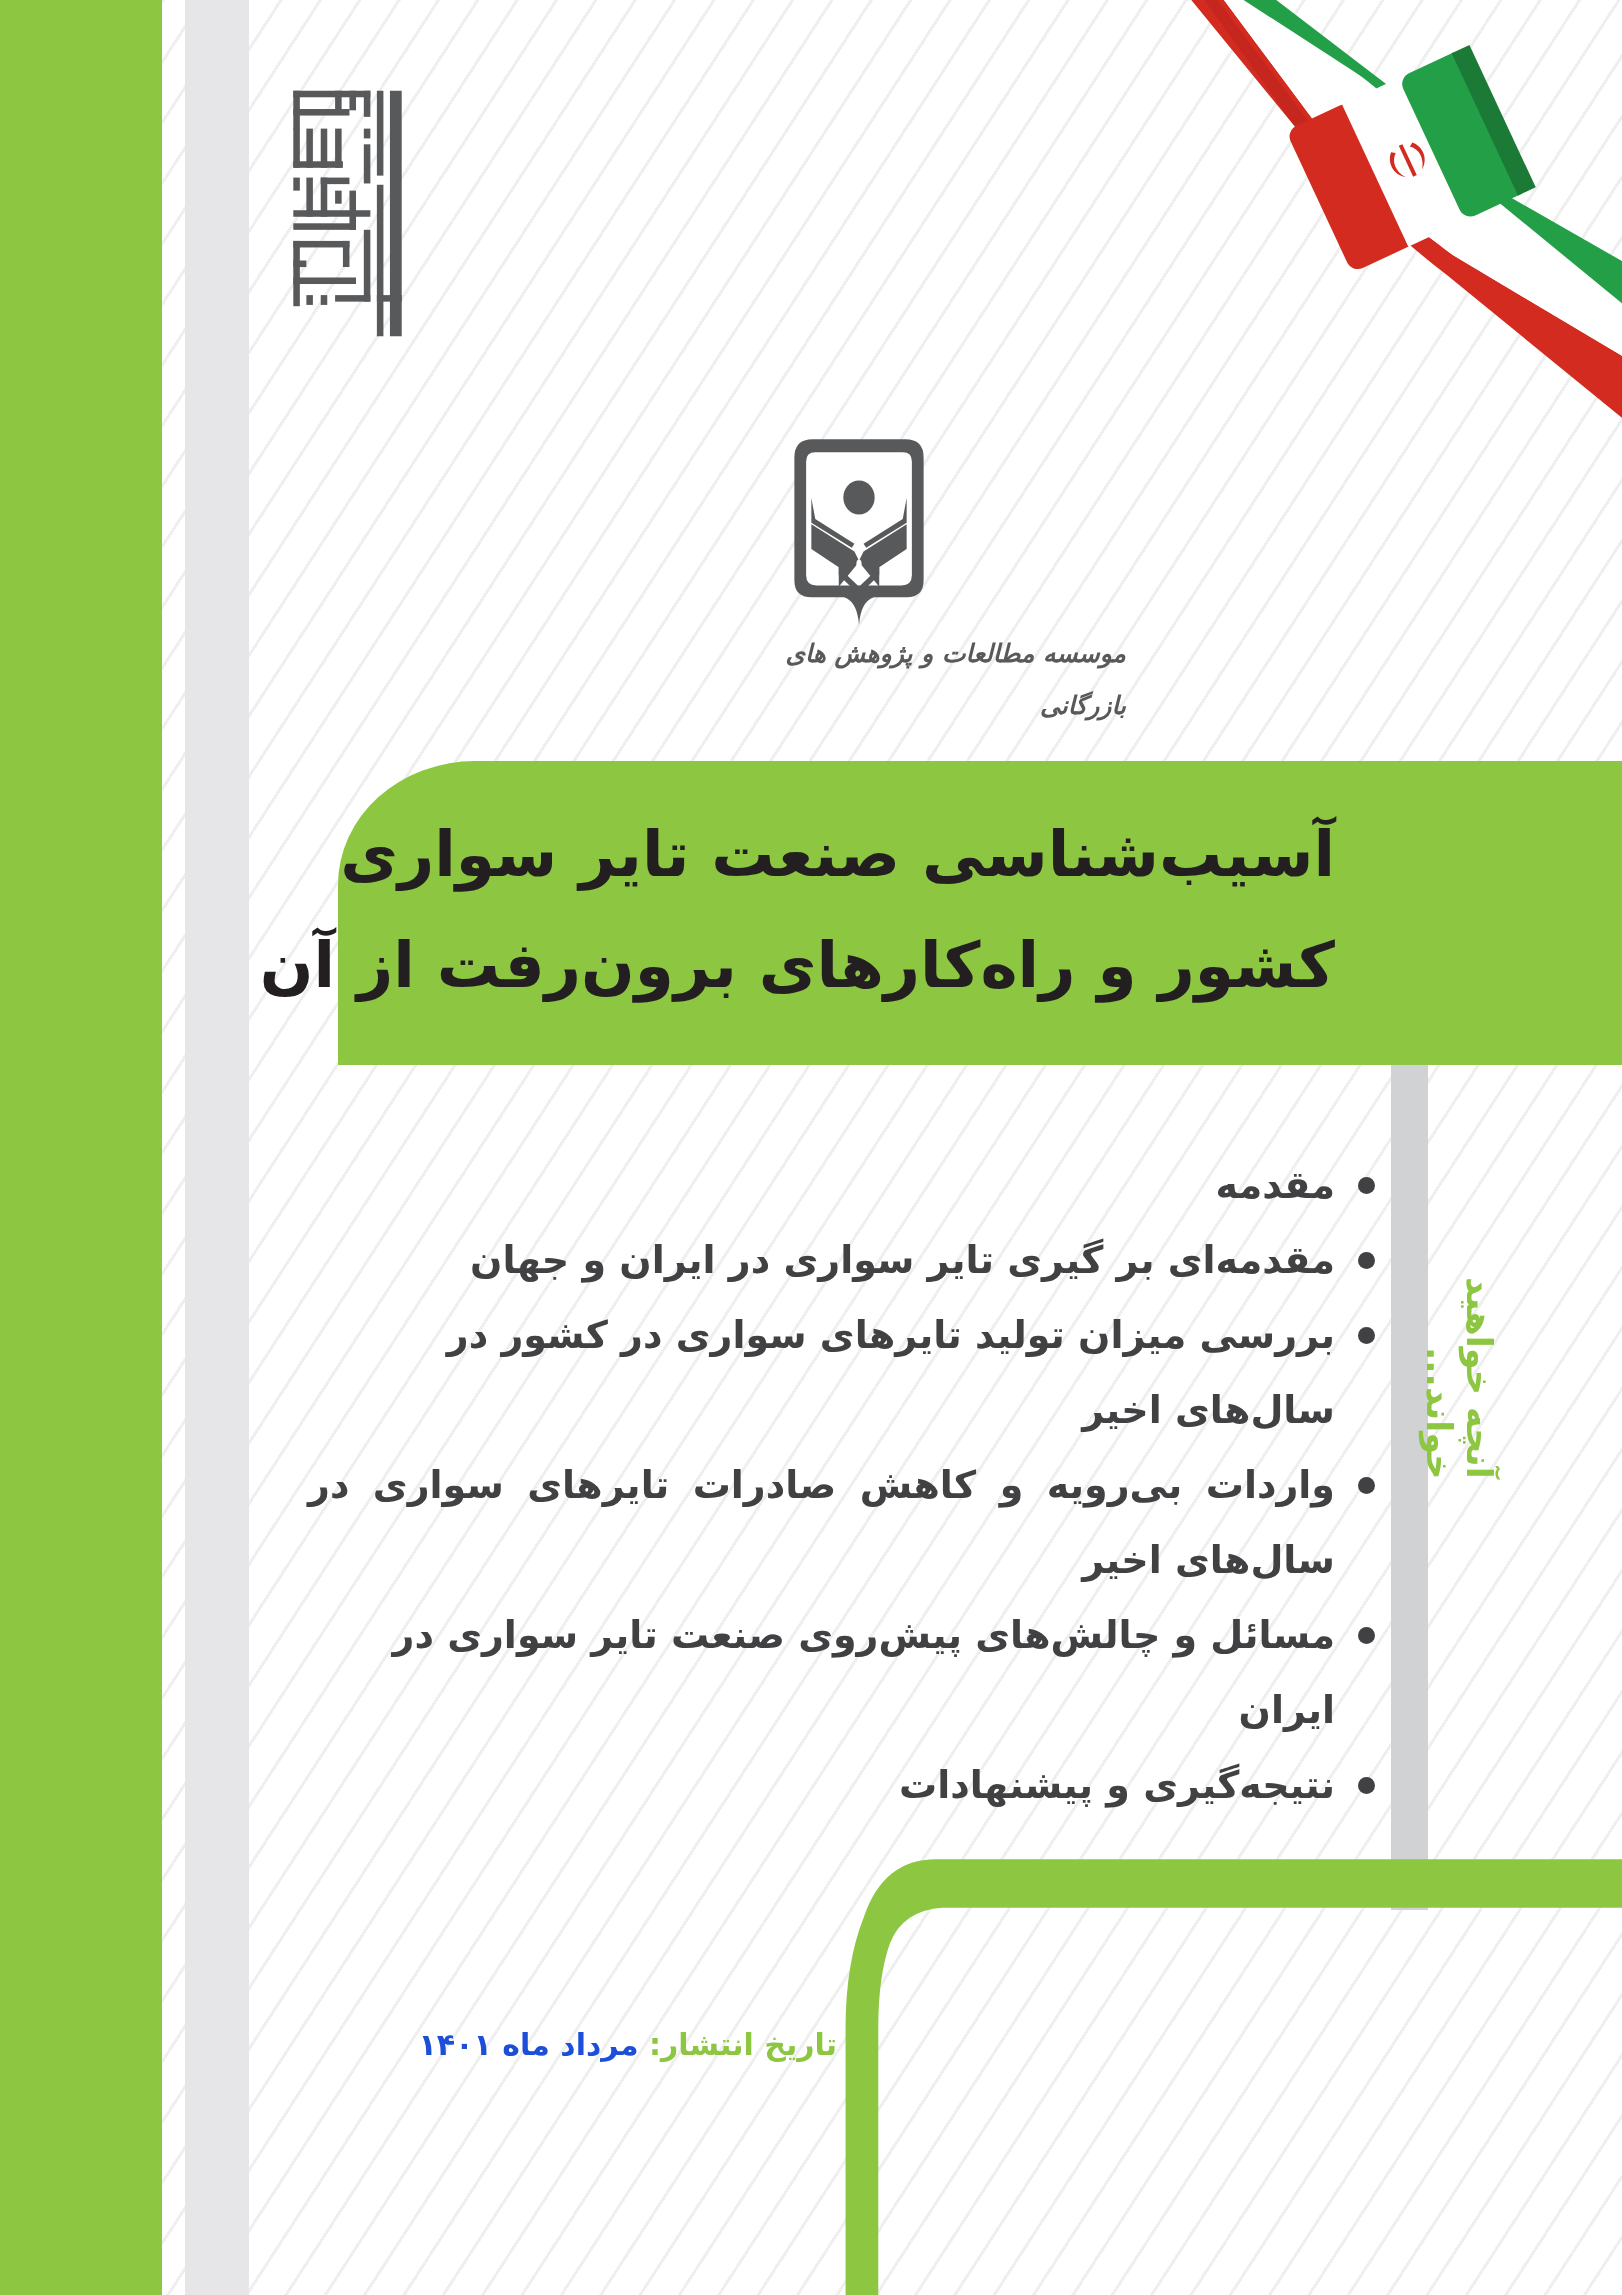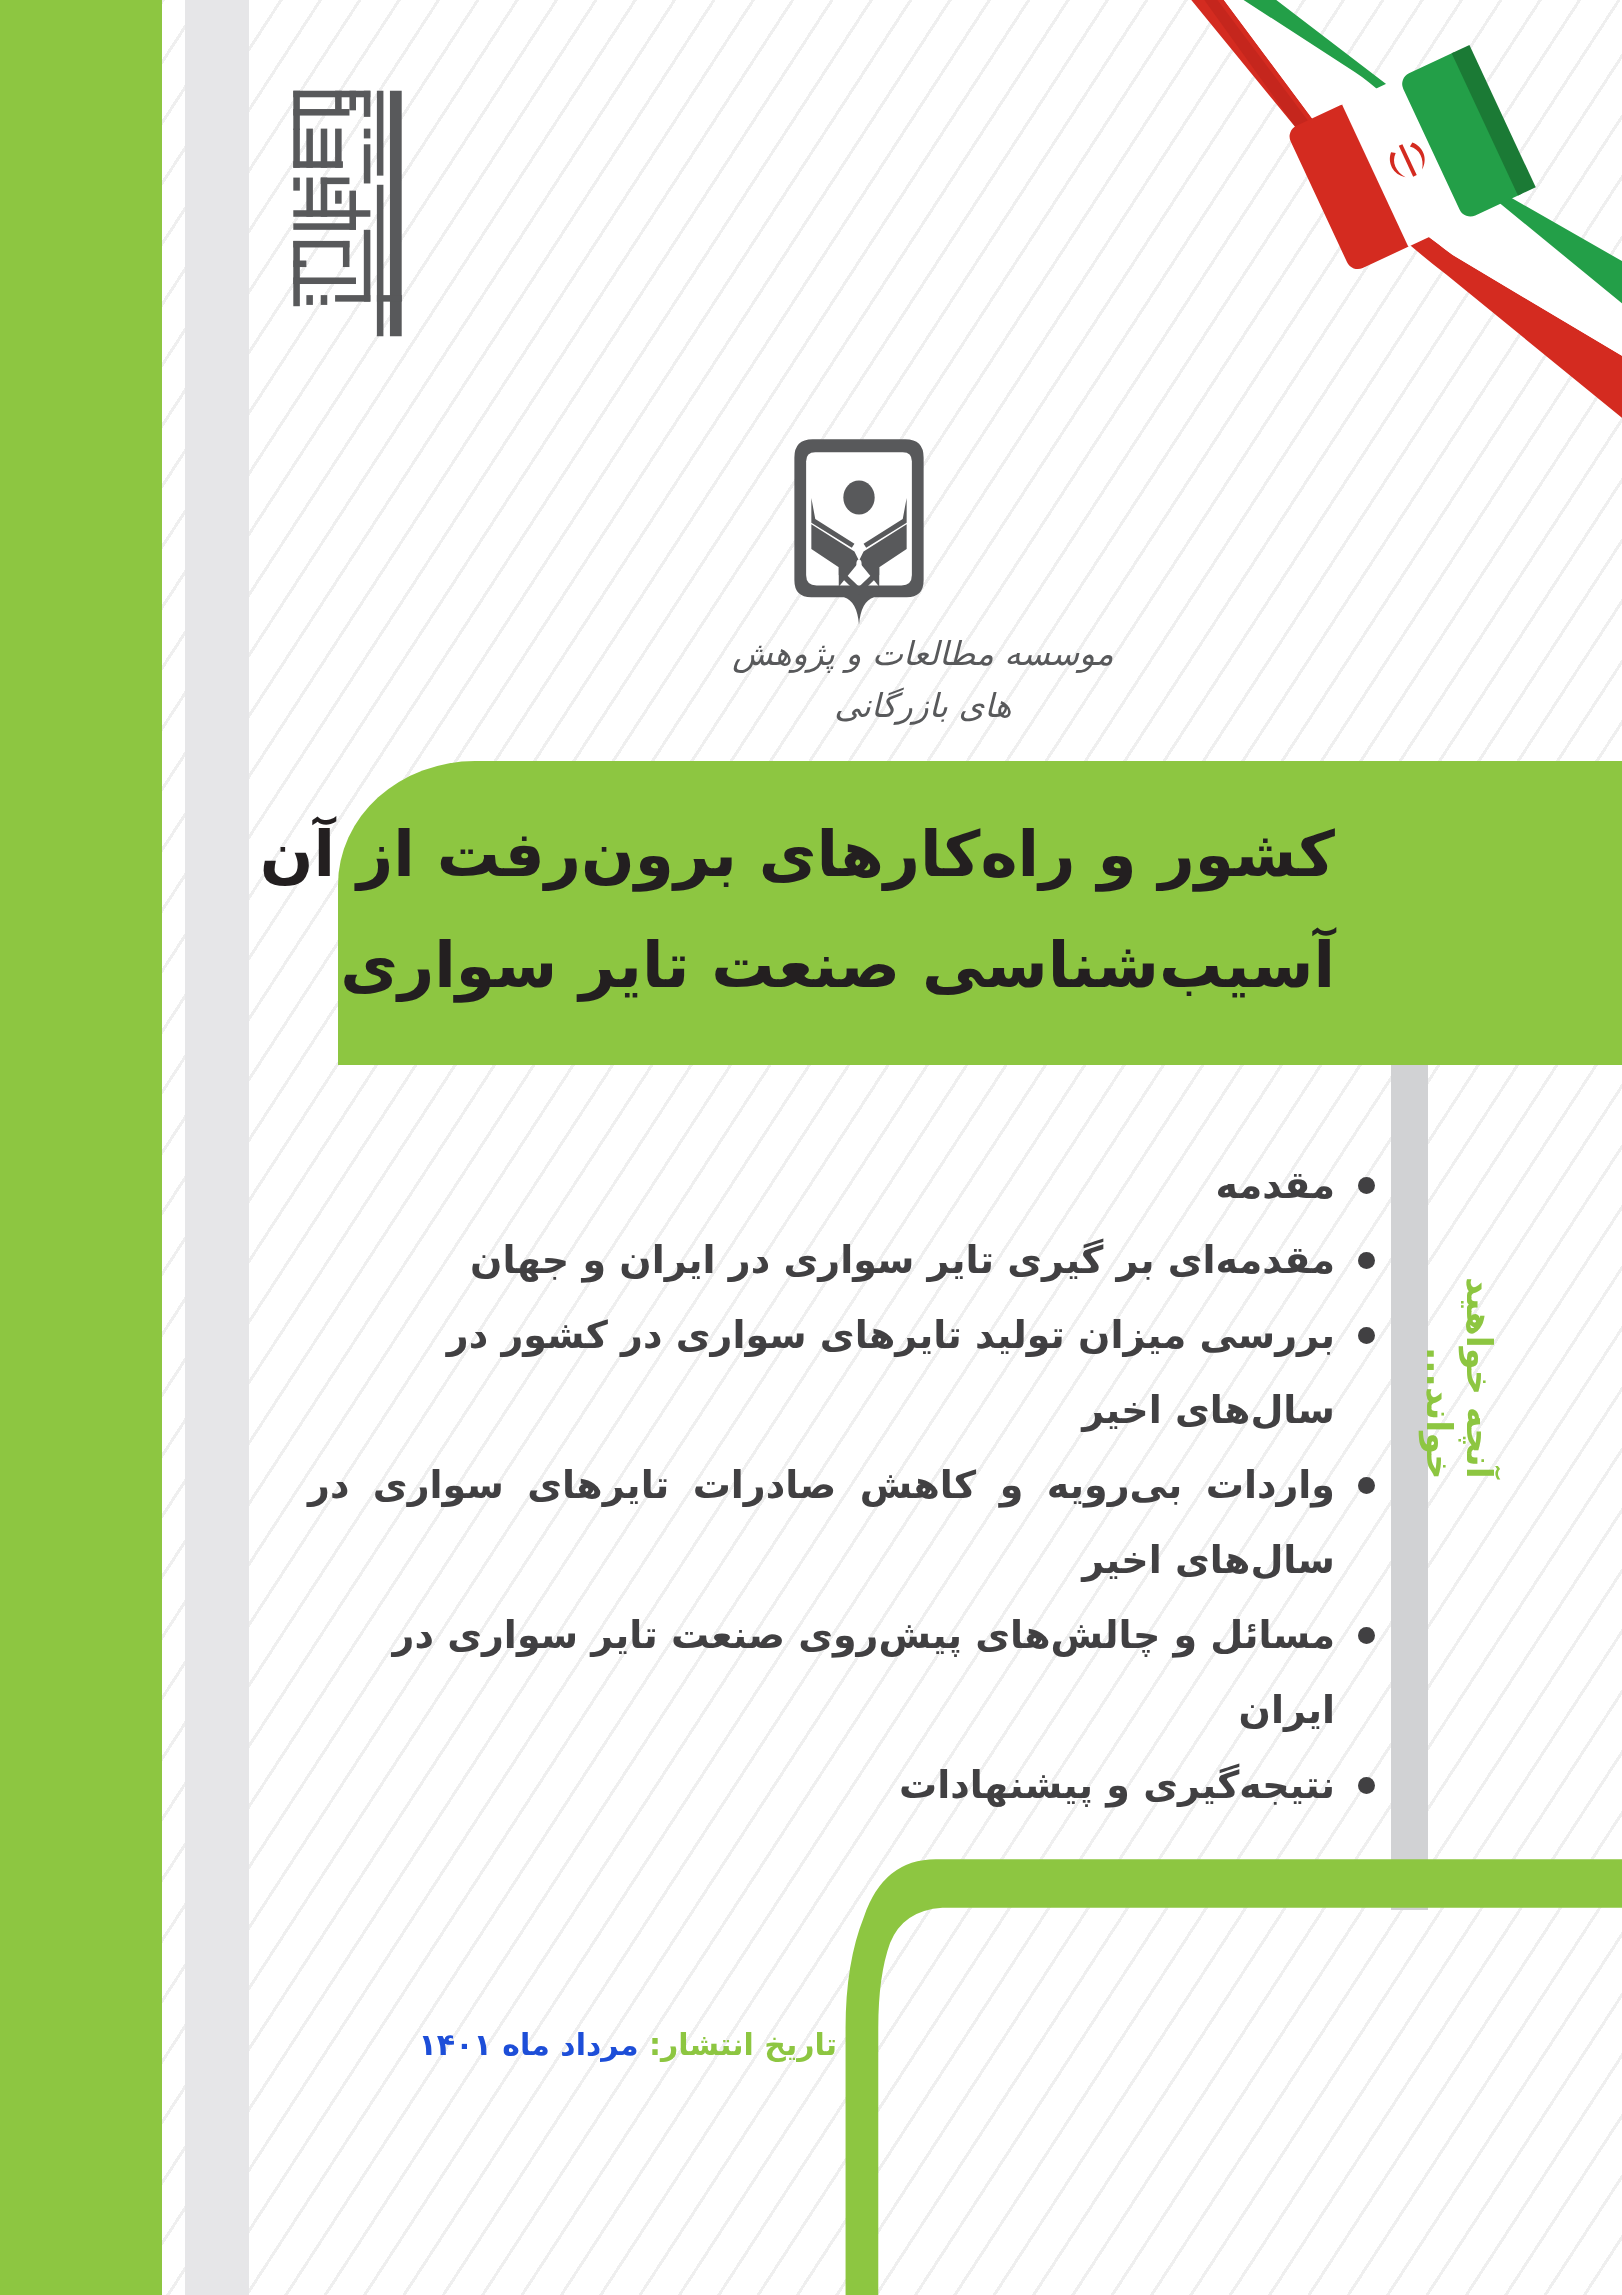--- a/index.html
+++ b/index.html
@@ -17,23 +17,23 @@
     .green-bar { left: 0; top: 0; width: 162px; height: 2295px; background: #8dc641; }
     .gray-bar { left: 185px; top: 0; width: 64px; height: 2295px; background: #e6e6e8; }
 
     .kufic { left: 292px; top: 89px; width: 111px; height: 249px; }
 
     .flag { left: 1178px; top: 0; width: 445px; height: 425px; }
 
     .inst-logo { left: 793px; top: 438px; width: 132px; height: 188px; }
     .inst-caption {
       left: 720px; top: 628px; width: 406px; height: 52px;
-      direction: rtl; text-align: center;
+      direction: rtl; text-align: right;
       font-family: "DejaVu Serif", serif; font-style: italic;
-      font-size: 33px; color: #58595b; line-height: 52px;
+      font-size: 25px; color: #58595b; line-height: 52px; font-weight: bold;
     }
 
     .title-block {
       left: 338px; top: 761px; width: 1285px; height: 304px;
       background: #8dc641; border-top-left-radius: 137px 124px;
     }
     .title-text {
       position: absolute; right: 288px; top: 38px; width: 916px;
       direction: rtl; text-align: right;
       font-family: "DejaVu Sans", sans-serif; font-weight: bold;
@@ -155,22 +155,22 @@
   <path d="M28 92 L28 130 L90 168 L94 162 L34 124 Z" fill="#58595b"></path>
   <path d="M174 92 L174 130 L112 168 L108 162 L168 124 Z" fill="#58595b"></path>
   <path d="M28 132 L28 170 L70 198 L70 228 L101 190 L132 228 L132 198 L174 170 L174 132 L108 174 L101 188 L94 174 Z" fill="#58595b"></path>
   <path d="M70 198 L101 228 L132 198 L132 210 L101 240 L70 210 Z" fill="#58595b"></path>
   <ellipse cx="101" cy="193" rx="4" ry="7" fill="#ffffff"></ellipse>
 </svg>
 <div class="abs inst-caption">موسسه مطالعات و پژوهش های بازرگانی</div>
 
 <div class="abs title-block">
   <div class="title-text">
+    <span class="title-line">آسیب‌شناسی صنعت تایر سواری</span>
     <span class="title-line">کشور و راه‌کارهای برون‌رفت از آن</span>
-    <span class="title-line">آسیب‌شناسی صنعت تایر سواری</span>
   </div>
 </div>
 
 <div class="abs gray-vert"></div>
 <div class="abs side-label">آنچه خواهید خواند...</div>
 
 <ul class="abs toc">
   <li><span class="bullet"></span><span>مقدمه</span></li>
   <li><span class="bullet"></span><span>مقدمه‌ای بر گیری تایر سواری در ایران و جهان</span></li>
   <li><span class="bullet"></span><span>بررسی میزان تولید تایرهای سواری در کشور در سال‌های اخیر</span></li>

